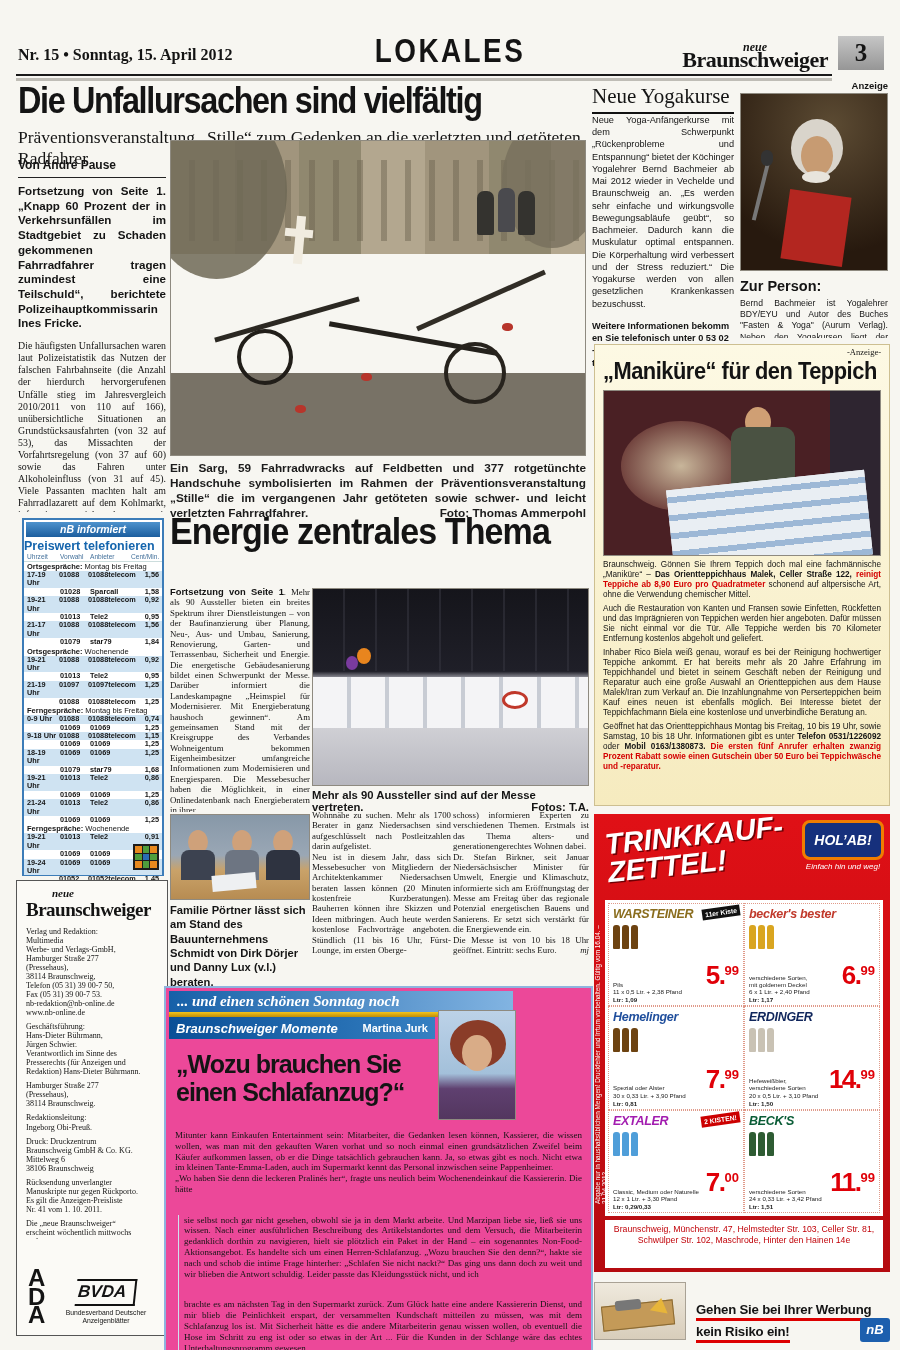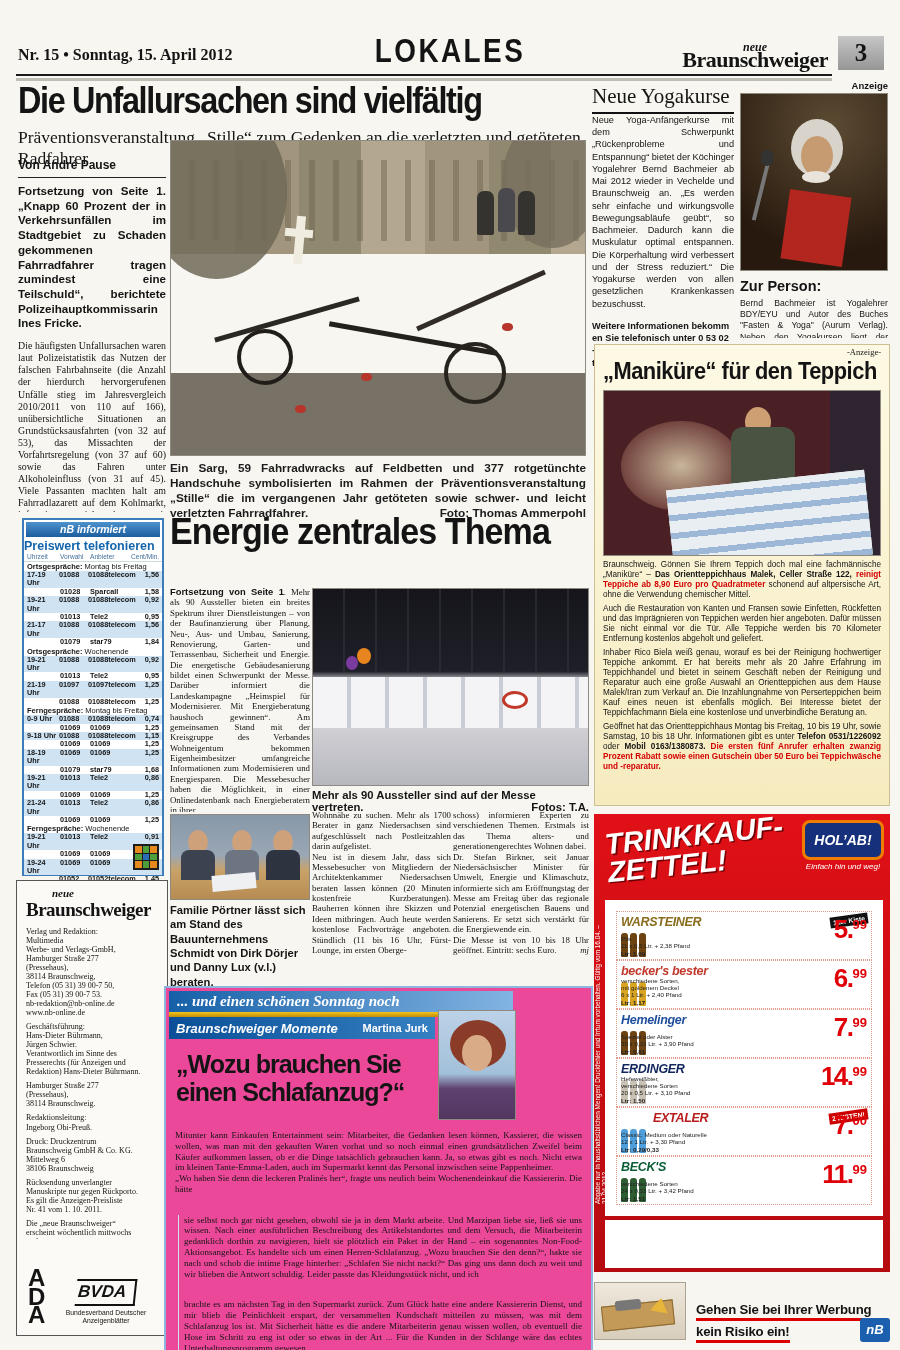--- a/index.html
+++ b/index.html
@@ -134,21 +134,21 @@
       overflow:hidden;font-family:"Liberation Sans",sans-serif;}
   .tk-head{position:absolute;top:8px;left:12px;transform:rotate(-6deg);color:#fff;font-weight:bold;
            font-style:italic;font-size:29px;line-height:.95;text-shadow:1.5px 1.5px 0 #6d0004;}
   .tk-logo{position:absolute;top:6px;right:6px;width:82px;text-align:center;}
   .tk-logo-box{background:#16307c;border:3px solid #f07d00;border-radius:8px;color:#fff;font-weight:bold;
                font-style:italic;font-size:14px;padding:9px 2px;}
   .tk-slogan{color:#fff;font-style:italic;font-size:8px;margin-top:2px;}
   .tk-side{position:absolute;left:0px;top:90px;writing-mode:vertical-rl;transform:rotate(180deg);
            color:#fff;font-size:6.4px;height:300px;}
   .tk-grid{position:absolute;top:86px;left:11px;right:7px;bottom:56px;background:#fff;display:grid;
-           grid-template-columns:1fr;grid-auto-rows:1fr;gap:0;padding:11px;}
+           grid-template-columns:1fr 1fr;grid-auto-rows:1fr;gap:0;padding:3px;}
   .beer-cell{position:relative;border:1px dotted #e09a8a;padding:3px 4px;overflow:hidden;}
   .beer-name{font-weight:bold;font-style:italic;font-size:12.5px;letter-spacing:-.3px;}
   .beer-badge{position:absolute;top:3px;right:3px;color:#fff;font-size:6.8px;font-weight:bold;
               padding:2px 3px;transform:rotate(-8deg);}
   .bottles{display:flex;gap:2px;margin-top:2px;height:26px;align-items:flex-end;}
   .bottle{display:block;width:7px;height:24px;border-radius:3px 3px 1px 1px;}
   .beer-price{position:absolute;right:4px;bottom:14px;color:#e00008;font-weight:bold;}
   .beer-price .eu{font-size:26px;letter-spacing:-1.5px;}
   .beer-price .ct{font-size:13px;vertical-align:9px;}
   .beer-desc{position:absolute;left:4px;bottom:10px;font-size:6.2px;line-height:1.15;white-space:pre-line;color:#222;}
@@ -654,21 +654,21 @@
             <i class="bottle" style="background: rgb(201, 194, 180);"></i>
             <i class="bottle" style="background: rgb(201, 194, 180);"></i>
           </div>
           <div class="beer-price" data-name="beer-price"><span class="eu">14.</span><span class="ct">99</span></div>
           <div class="beer-desc" data-name="beer-desc">Hefeweißbier,
 verschiedene Sorten
 20 x 0,5 Ltr. + 3,10 Pfand</div>
           <div class="beer-ltr" data-name="beer-unit-price">Ltr: 1,50</div>
         </div>
         <div class="beer-cell" data-name="beer-product">
-          <div class="beer-name" data-name="beer-name" style="color: #b91c1c; margin-left: 32px;">EXTALER</div>
+          <div class="beer-name" data-name="beer-name" style="color: #a21caf;">EXTALER</div>
           <div class="beer-badge" data-name="beer-badge" style="background: rgb(204, 0, 0);">2 KISTEN!</div>
           <div class="bottles" data-name="bottle-icon">
             <i class="bottle" style="background: rgb(79, 158, 217);"></i>
             <i class="bottle" style="background: rgb(79, 158, 217);"></i>
             <i class="bottle" style="background: rgb(79, 158, 217);"></i>
           </div>
           <div class="beer-price" data-name="beer-price"><span class="eu">7.</span><span class="ct">00</span></div>
           <div class="beer-desc" data-name="beer-desc">Classic, Medium oder Naturelle
 12 x 1 Ltr. + 3,30 Pfand</div>
           <div class="beer-ltr" data-name="beer-unit-price">Ltr: 0,29/0,33</div>
@@ -680,20 +680,21 @@
             <i class="bottle" style="background: rgb(46, 92, 51);"></i>
             <i class="bottle" style="background: rgb(46, 92, 51);"></i>
           </div>
           <div class="beer-price" data-name="beer-price"><span class="eu">11.</span><span class="ct">99</span></div>
           <div class="beer-desc" data-name="beer-desc">verschiedene Sorten
 24 x 0,33 Ltr. + 3,42 Pfand</div>
           <div class="beer-ltr" data-name="beer-unit-price">Ltr: 1,51</div>
         </div>
       </div>
     <div class="tk-addr" data-name="store-addresses">
+      <div class="tk-a2" data-name="address-line">Braunschweig, Münchenstr. 47, Helmstedter Str. 103, Celler Str. 81, Schwülper Str. 102, Maschrode, Hinter den Hainen 14e</div>
     </div>
   </div>
 
   <div class="wb" data-name="werbung-promo">
     <div class="wb-photo" data-name="mousetrap-photo">
       <div class="mt-board" data-name="photo-trap-board"></div>
       <div class="mt-spring" data-name="photo-trap-spring"></div>
       <div class="mt-cheese" data-name="photo-cheese"></div>
     </div>
     <div class="wb-text" data-name="werbung-text">

